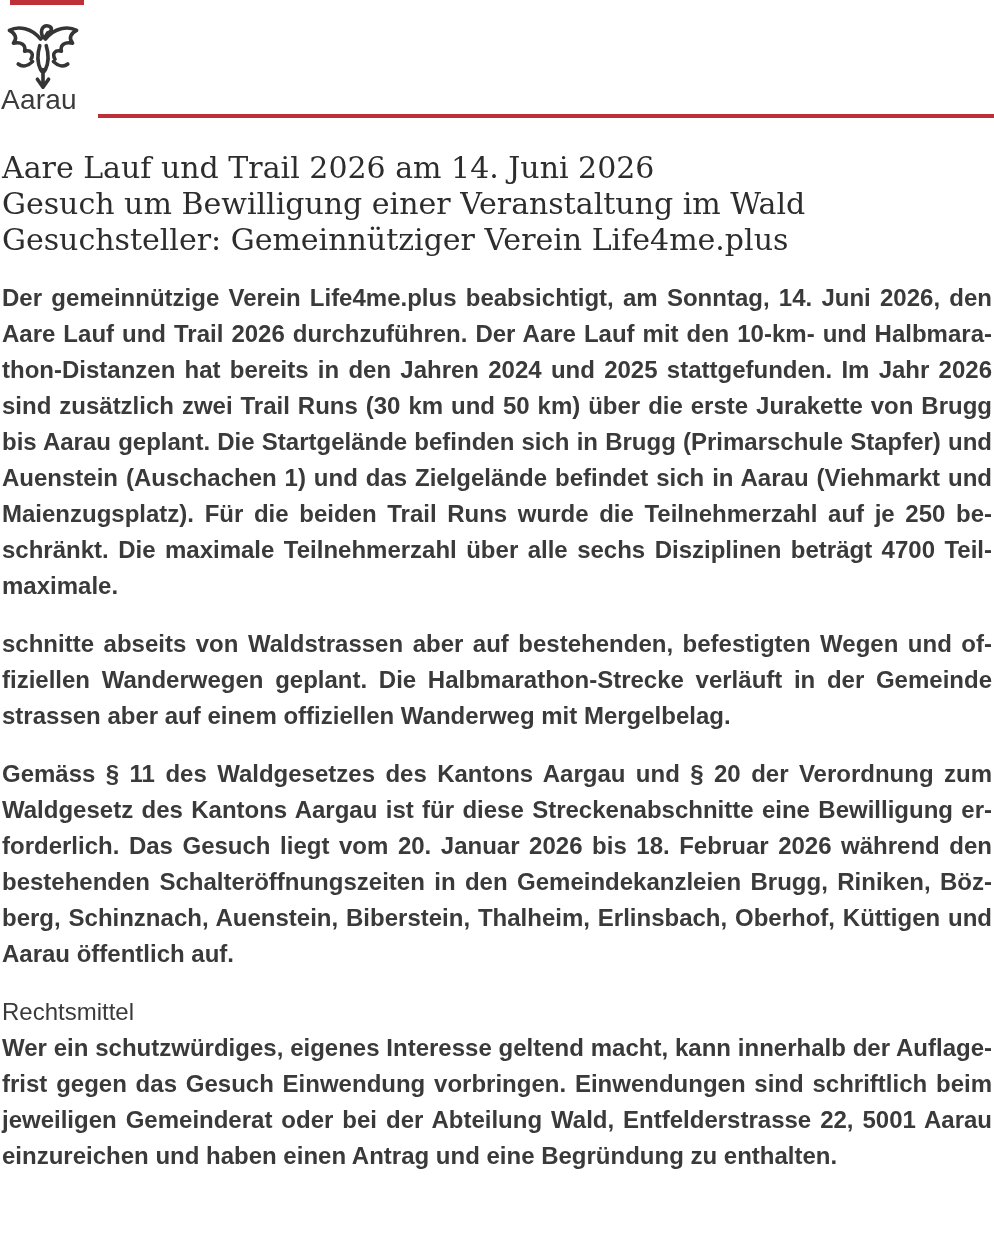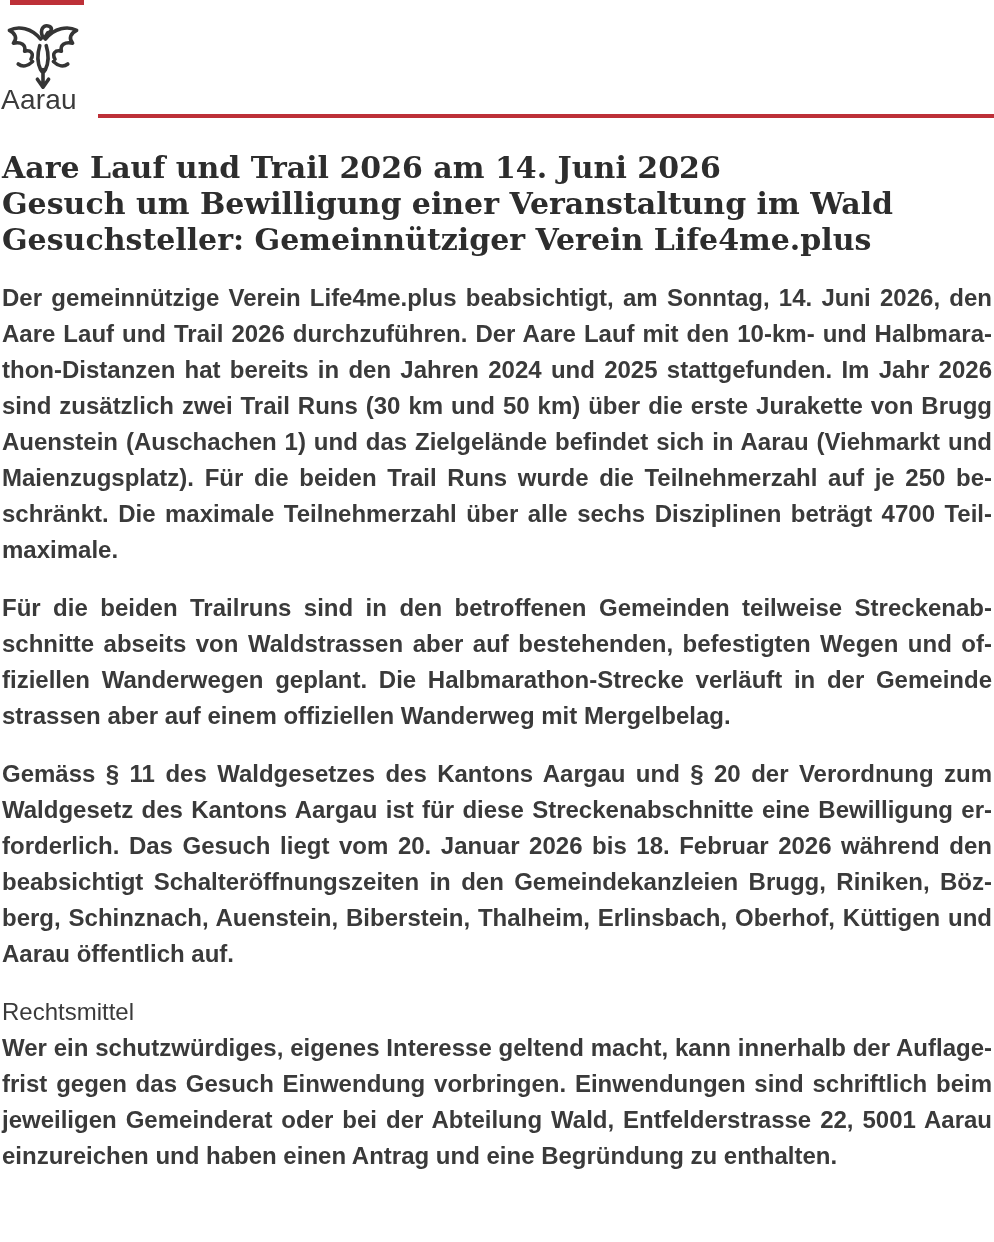--- a/index.html
+++ b/index.html
@@ -21,21 +21,21 @@
     position: absolute; left: 1px; top: 86px;
     font-size: 28px; line-height: 28px; color: #3b3b3b;
     letter-spacing: 0.2px;
   }
   .rule { position: absolute; left: 98px; right: 0; top: 114px; height: 4px; }
 
   
   .title {
     margin: 32px 2px 0 2px;
     font-family: "DejaVu Serif", serif;
-    font-weight: bold;
+    font-weight: normal;
     font-size: 30px; line-height: 36px;
     color: #2d2d2d;
   }
 
   
   .para { margin: 22px 2px 0 2px; font-size: 24px; line-height: 36px; color: #3a3a3a; }
   .line { text-align: justify; text-align-last: justify; font-weight: bold; }
   .line.last { text-align: justify; text-align-last: left; }
   .subhead { font-weight: normal; }
 </style>
@@ -74,38 +74,38 @@
     <div class="tline">Aare Lauf und Trail 2026 am 14. Juni 2026</div>
     <div class="tline">Gesuch um Bewilligung einer Veranstaltung im Wald</div>
     <div class="tline">Gesuchsteller: Gemeinnütziger Verein Life4me.plus</div>
   </div>
 
   <div class="para">
     <div class="line">Der gemeinnützige Verein Life4me.plus beabsichtigt, am Sonntag, 14. Juni 2026, den</div>
     <div class="line">Aare Lauf und Trail 2026 durchzuführen. Der Aare Lauf mit den 10-km- und Halbmara-</div>
     <div class="line">thon-Distanzen hat bereits in den Jahren 2024 und 2025 stattgefunden. Im Jahr 2026</div>
     <div class="line">sind zusätzlich zwei Trail Runs (30 km und 50 km) über die erste Jurakette von Brugg</div>
+    <div class="line">bis Aarau geplant. Die Startgelände befinden sich in Brugg (Primarschule Stapfer) und</div>
     <div class="line">Auenstein (Auschachen 1) und das Zielgelände befindet sich in Aarau (Viehmarkt und</div>
     <div class="line">Maienzugsplatz). Für die beiden Trail Runs wurde die Teilnehmerzahl auf je 250 be-</div>
     <div class="line">schränkt. Die maximale Teilnehmerzahl über alle sechs Disziplinen beträgt 4700 Teil-</div>
     <div class="line last">maximale.</div>
   </div>
 
   <div class="para">
-    <div class="line">Für die beiden Trailruns sind in den betroffenen Gemeinden teilweise Streckenab-</div>
     <div class="line">schnitte abseits von Waldstrassen aber auf bestehenden, befestigten Wegen und of-</div>
     <div class="line">fiziellen Wanderwegen geplant. Die Halbmarathon-Strecke verläuft in der Gemeinde</div>
     <div class="line last">strassen aber auf einem offiziellen Wanderweg mit Mergelbelag.</div>
   </div>
 
   <div class="para">
     <div class="line">Gemäss § 11 des Waldgesetzes des Kantons Aargau und § 20 der Verordnung zum</div>
     <div class="line">Waldgesetz des Kantons Aargau ist für diese Streckenabschnitte eine Bewilligung er-</div>
     <div class="line">forderlich. Das Gesuch liegt vom 20. Januar 2026 bis 18. Februar 2026 während den</div>
-    <div class="line">beabsichtigt Schalteröffnungszeiten in den Gemeindekanzleien Brugg, Riniken, Böz-</div>
+    <div class="line">bestehenden Schalteröffnungszeiten in den Gemeindekanzleien Brugg, Riniken, Böz-</div>
     <div class="line">berg, Schinznach, Auenstein, Biberstein, Thalheim, Erlinsbach, Oberhof, Küttigen und</div>
     <div class="line last">Aarau öffentlich auf.</div>
   </div>
 
   <div class="para">
     <div class="line last subhead">Rechtsmittel</div>
     <div class="line">Wer ein schutzwürdiges, eigenes Interesse geltend macht, kann innerhalb der Auflage-</div>
     <div class="line">frist gegen das Gesuch Einwendung vorbringen. Einwendungen sind schriftlich beim</div>
     <div class="line">jeweiligen Gemeinderat oder bei der Abteilung Wald, Entfelderstrasse 22, 5001 Aarau</div>
     <div class="line last">einzureichen und haben einen Antrag und eine Begründung zu enthalten.</div>

